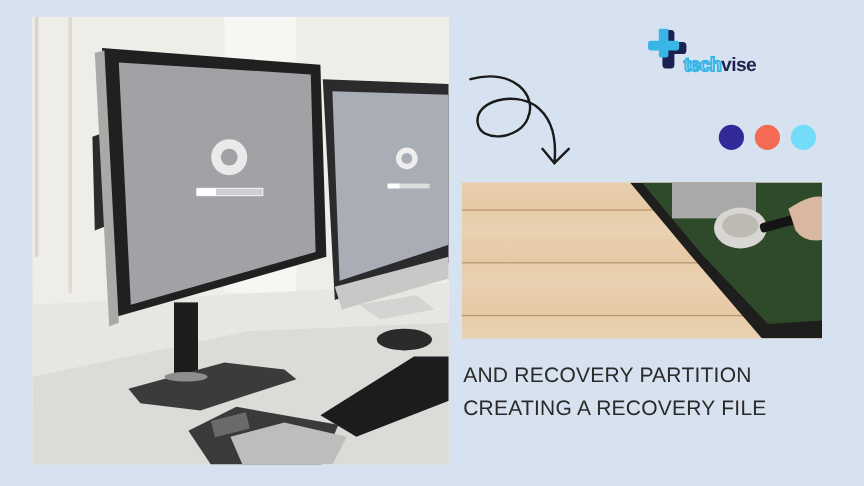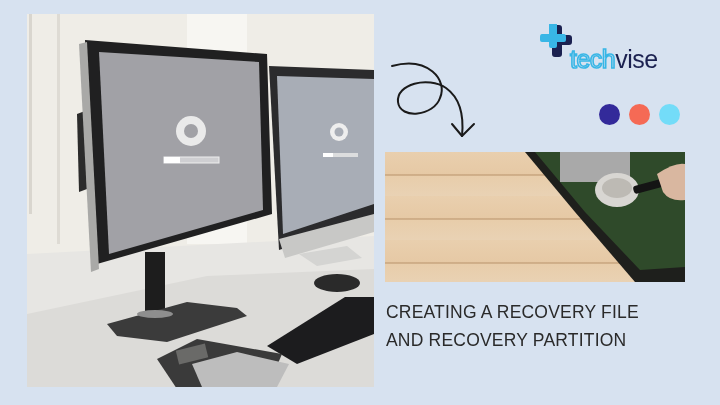--- a/index.html
+++ b/index.html
@@ -2,21 +2,21 @@
 <html><head>
 <meta charset="utf-8">
 <style>
   html, body { margin:0; padding:0; }
   body { width:720px; height:405px; background:#d7e2f0; position:relative; overflow:hidden; font-family:"Liberation Sans", sans-serif; }
   .photo-left { position:absolute; left:27px; top:14px; width:347px; height:373px; overflow:hidden; background:linear-gradient(180deg,#f2f0ea 0%,#ebe8e1 60%,#dcdad6 100%); }
   .photo-right { position:absolute; left:385px; top:152px; width:300px; height:130px; overflow:hidden;
     background:repeating-linear-gradient(180deg,#e9cfae 0px,#e6c9a5 22px,#b8926a 23px,#e8cdaa 24px,#e9d2b4 44px);
   }
   .logo { position:absolute; left:538px; top:24px; width:150px; height:50px; }
-  .logo-text { position:absolute; left:32px; top:23px; font-size:25px; font-weight:normal; letter-spacing:-0.5px; line-height:1; }
+  .logo-text { position:absolute; left:32px; top:23px; font-size:16px; font-weight:bold; letter-spacing:-0.5px; line-height:1; }
   .logo-text .tech { color:#d7e2f0; -webkit-text-stroke:1.6px #38b6e6; }
   .logo-text .vise { color:#1b2150; }
   .dots { position:absolute; left:599px; top:104px; display:flex; gap:9px; }
   .dot { width:21px; height:21px; border-radius:50%; }
   .headline { position:absolute; left:386px; top:298px; font-size:17.5px; color:#2a2a2a; line-height:28px; letter-spacing:0.2px; font-weight:normal; }
   .arrow { position:absolute; left:388px; top:50px; }
 </style>
 </head>
 <body>
 
@@ -95,15 +95,15 @@
     <polygon points="150,0 300,0 300,115 255,118 200,60" fill="#2f4a2a"></polygon>
     <rect x="175" y="0" width="70" height="30" fill="#a9a9a9"></rect>
     <ellipse cx="232" cy="38" rx="22" ry="17" fill="#d8d6d2"></ellipse>
     <ellipse cx="232" cy="36" rx="15" ry="10" fill="#bdbab4"></ellipse>
     <rect x="248" y="30" width="35" height="8" rx="3" fill="#141414" transform="rotate(-15 265 34)"></rect>
     <path d="M272 22 Q290 10 300 12 L300 48 Q285 50 278 40 Z" fill="#d9b7a0"></path>
   </svg>
 </div>
 
 <div class="headline">
+  <div>AND RECOVERY PARTITION</div>
   <div>CREATING A RECOVERY FILE</div>
-  <div>AND RECOVERY PARTITION</div>
 </div>
 
 </body></html>

